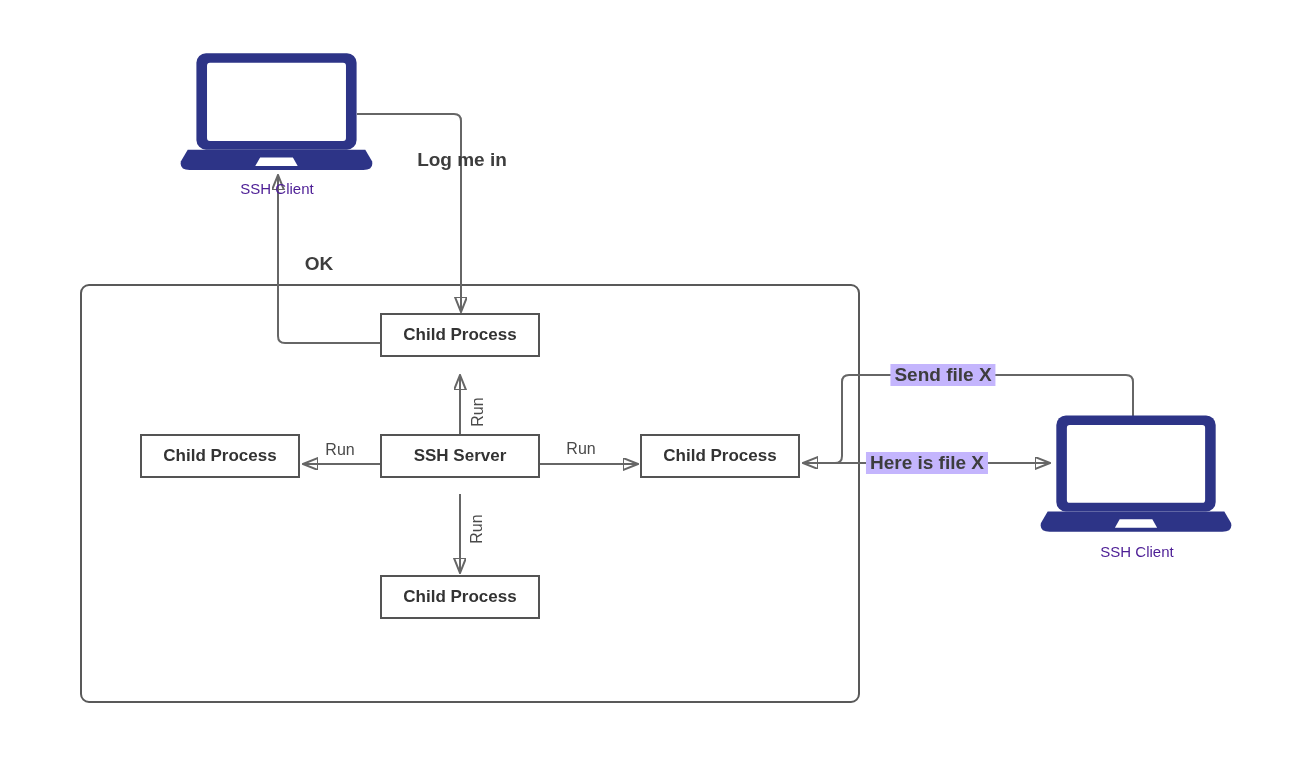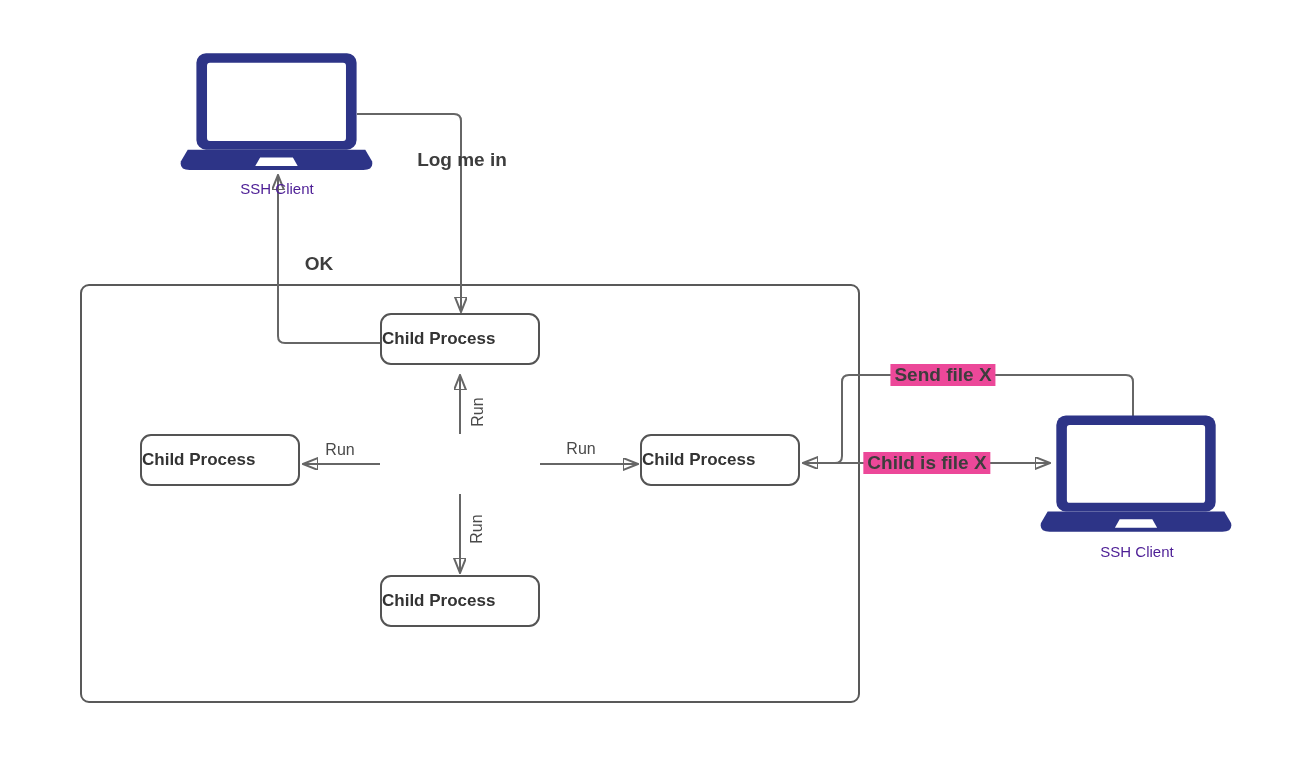--- a/index.html
+++ b/index.html
@@ -15,38 +15,38 @@
   body{font-family:"Liberation Sans",sans-serif;}
   .canvas{position:relative;width:1312px;height:759px;background:var(--background);}
   .edges{position:absolute;left:0;top:0;width:1312px;height:759px;z-index:1;}
   .edges path{fill:none;stroke:var(--line);stroke-width:2;}
   .arrowhead{fill:var(--line);stroke:none;}
   .container-box{
     position:absolute;left:80px;top:284px;width:780px;height:419px;
     border:2.5px solid #595959;border-radius:9px;background:transparent;z-index:0;
   }
   .node{
-    position:absolute;width:160px;height:52px;background:#ffffff;
-    border:2.5px solid var(--box-border);border-radius:11px;
-    display:flex;align-items:center;
+    position:absolute;width:160px;height:44px;background:#ffffff;
+    border:2.5px solid var(--box-border);border-radius:0;
+    display:flex;align-items:center;justify-content:center;
     font-size:17px;font-weight:bold;color:var(--box-text);z-index:2;
   }
   .node-child-top{left:380px;top:313px;}
   .node-child-left{left:140px;top:434px;}
   .node-ssh-server{left:380px;top:434px;}
   .node-child-right{left:640px;top:434px;}
   .node-child-bottom{left:380px;top:575px;}
   .edge-label{
     position:absolute;z-index:3;color:var(--label-text);white-space:nowrap;
     transform:translate(-50%,-50%);
   }
   .edge-label.bold{font-size:19px;font-weight:bold;}
   .edge-label.run{font-size:16px;font-weight:normal;color:#4a4a4a;}
   .edge-label.vertical{transform:translate(-50%,-50%) rotate(-90deg);}
-  .edge-label.whitebg{background:#ec4899;padding:0 4px;}
+  .edge-label.whitebg{background:#c4b5fd;padding:0 4px;}
   .label-log-me-in{left:462px;top:160px;}
   .label-ok{left:288px;top:264px;margin-left:31px;}
   .label-run-right{left:581px;top:449px;}
   .label-run-left{left:340px;top:450px;}
   .label-run-up{left:478px;top:412px;}
   .label-run-down{left:477px;top:529px;}
   .label-send-file-x{left:943px;top:375px;}
   .label-here-is-file-x{left:927px;top:463px;}
   .laptop{position:absolute;z-index:2;}
   .laptop-left{left:180px;top:53px;width:193px;height:120px;}
@@ -83,35 +83,38 @@
     <path d="M1133,416 V382 Q1133,375 1126,375 H849 Q842,375 842,382 V456 Q842,463 835,463 H804" marker-end="url(#arrow)"></path>
     <path d="M803,463 H1049" marker-end="url(#arrow)"></path>
   </svg>
 
   <div class="node node-child-top">
     <span>Child Process</span>
   </div>
   <div class="node node-child-left">
     <span>Child Process</span>
   </div>
+  <div class="node node-ssh-server">
+    <span>SSH Server</span>
+  </div>
   <div class="node node-child-right">
     <span>Child Process</span>
   </div>
   <div class="node node-child-bottom">
     <span>Child Process</span>
   </div>
 
   <div class="edge-label bold label-log-me-in">Log me in</div>
   <div class="edge-label bold label-ok">OK</div>
   <div class="edge-label run label-run-left">Run</div>
   <div class="edge-label run label-run-right">Run</div>
   <div class="edge-label run vertical label-run-up">Run</div>
   <div class="edge-label run vertical label-run-down">Run</div>
   <div class="edge-label bold whitebg label-send-file-x">Send file X</div>
-  <div class="edge-label bold whitebg label-here-is-file-x">Child is file X</div>
+  <div class="edge-label bold whitebg label-here-is-file-x">Here is file X</div>
 
   <div class="laptop laptop-left">
     <svg viewBox="0 0 200 124">
       <rect class="laptop-body" x="17" y="0" width="166" height="100" rx="10"></rect>
       <rect class="laptop-screen" x="28" y="10" width="144" height="81" rx="3"></rect>
       <path class="laptop-body" d="M8,100 H192 L199,112 Q201,121 190,121 H10 Q-1,121 1,112 Z"></path>
       <path class="laptop-screen" d="M83,108 H117 L122,117 H78 Z"></path>
     </svg>
   </div>
   <div class="actor-label actor-label-left">SSH Client</div>

